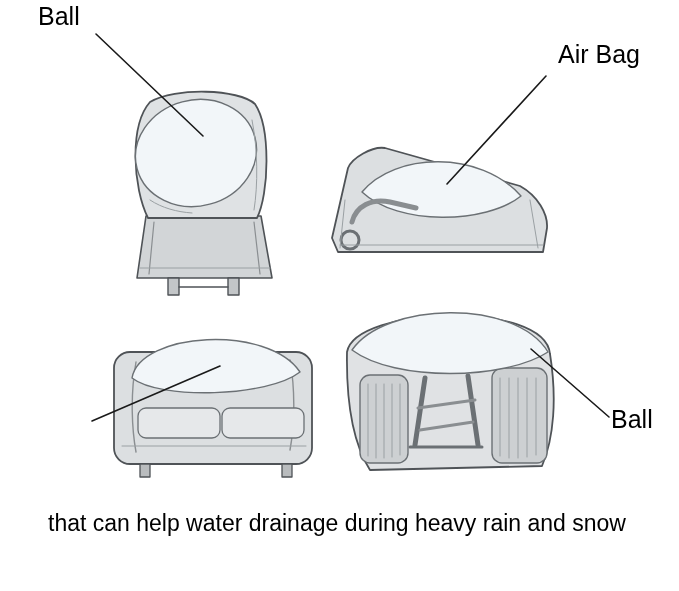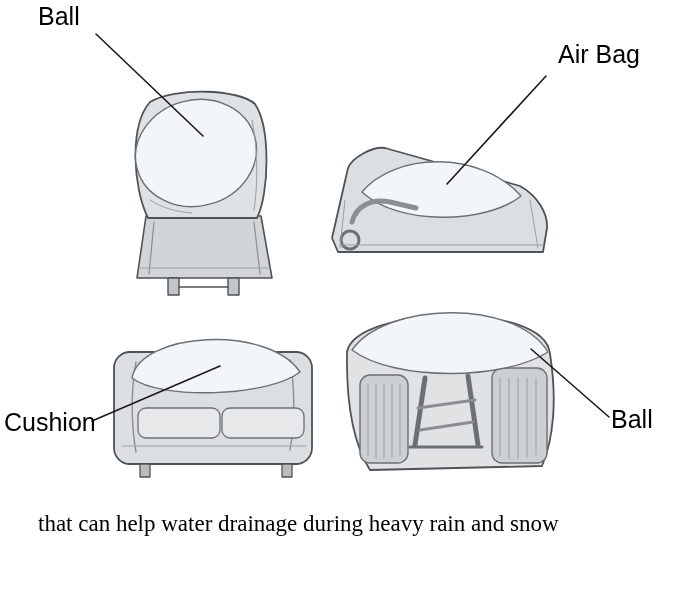--- a/index.html
+++ b/index.html
@@ -15,21 +15,21 @@
   .label-cushion{left:4px;top:408px;}
   .label-other{left:611px;top:405px;}
   .art{position:absolute;left:0;top:0;}
   .note{
     position:absolute;left:18px;top:506px;width:650px;
     font-size:23px;line-height:35px;font-weight:500;color:#000;
   }
   .note .bullet{
     display:inline-block;font-size:22px;vertical-align:1px;margin-right:9px;
   }
-  .note .line2{margin-left:20px;font-family:Liberation Serif, serif;}
+  .note .line2{margin-left:30px;}
 </style>
 </head>
 <body>
 
 <div class="canvas">
 
   <svg class="art" width="679" height="591" viewBox="0 0 679 591" fill="none" stroke-linejoin="round" stroke-linecap="round">
 
     <g>
 
@@ -94,20 +94,19 @@
     </g>
 
     <line x1="96" y1="34" x2="203" y2="136" stroke="#1a1a1a" stroke-width="1.6"></line>
     <line x1="546" y1="76" x2="447" y2="184" stroke="#1a1a1a" stroke-width="1.6"></line>
     <line x1="92" y1="421" x2="220" y2="366" stroke="#1a1a1a" stroke-width="1.6"></line>
     <line x1="609" y1="417" x2="531" y2="349" stroke="#1a1a1a" stroke-width="1.6"></line>
   </svg>
 
   <div class="callout-label label-ball">Ball</div>
   <div class="callout-label label-airbag">Air Bag</div>
-  <div class="callout-label label-cushion">Cushion</div>
   <div class="callout-label label-other">Ball</div>
 
   <div class="note">
     <div class="line2">that can help water drainage during heavy rain and snow</div>
   </div>
 
 </div>
 
 </body></html>

